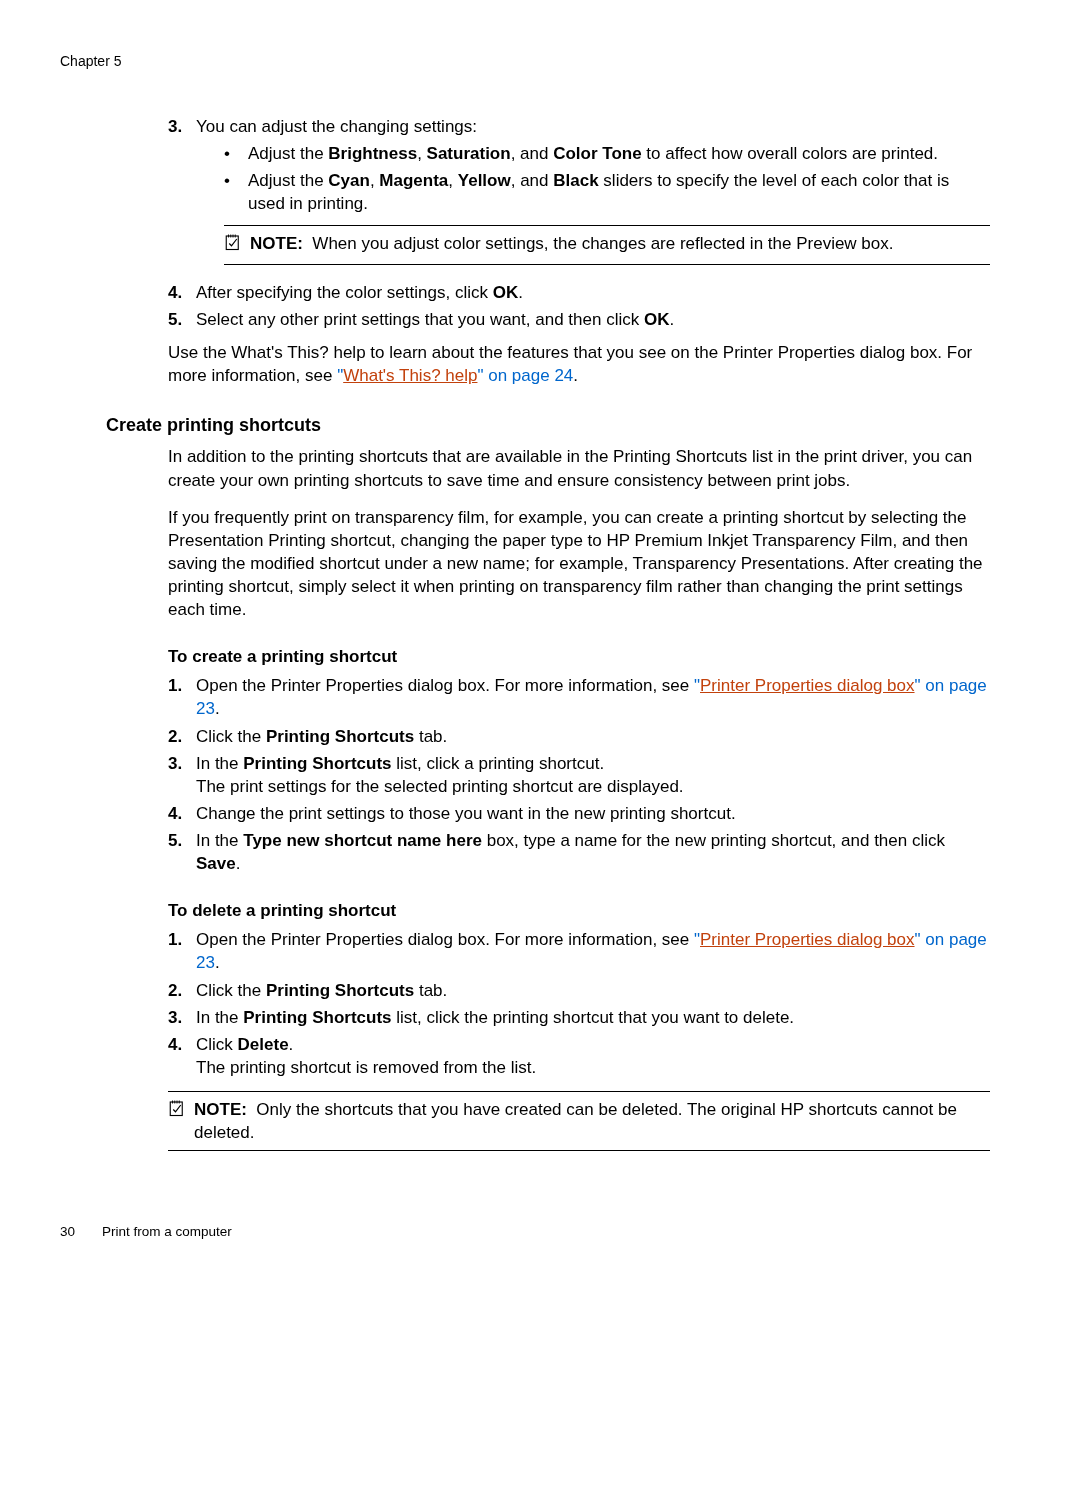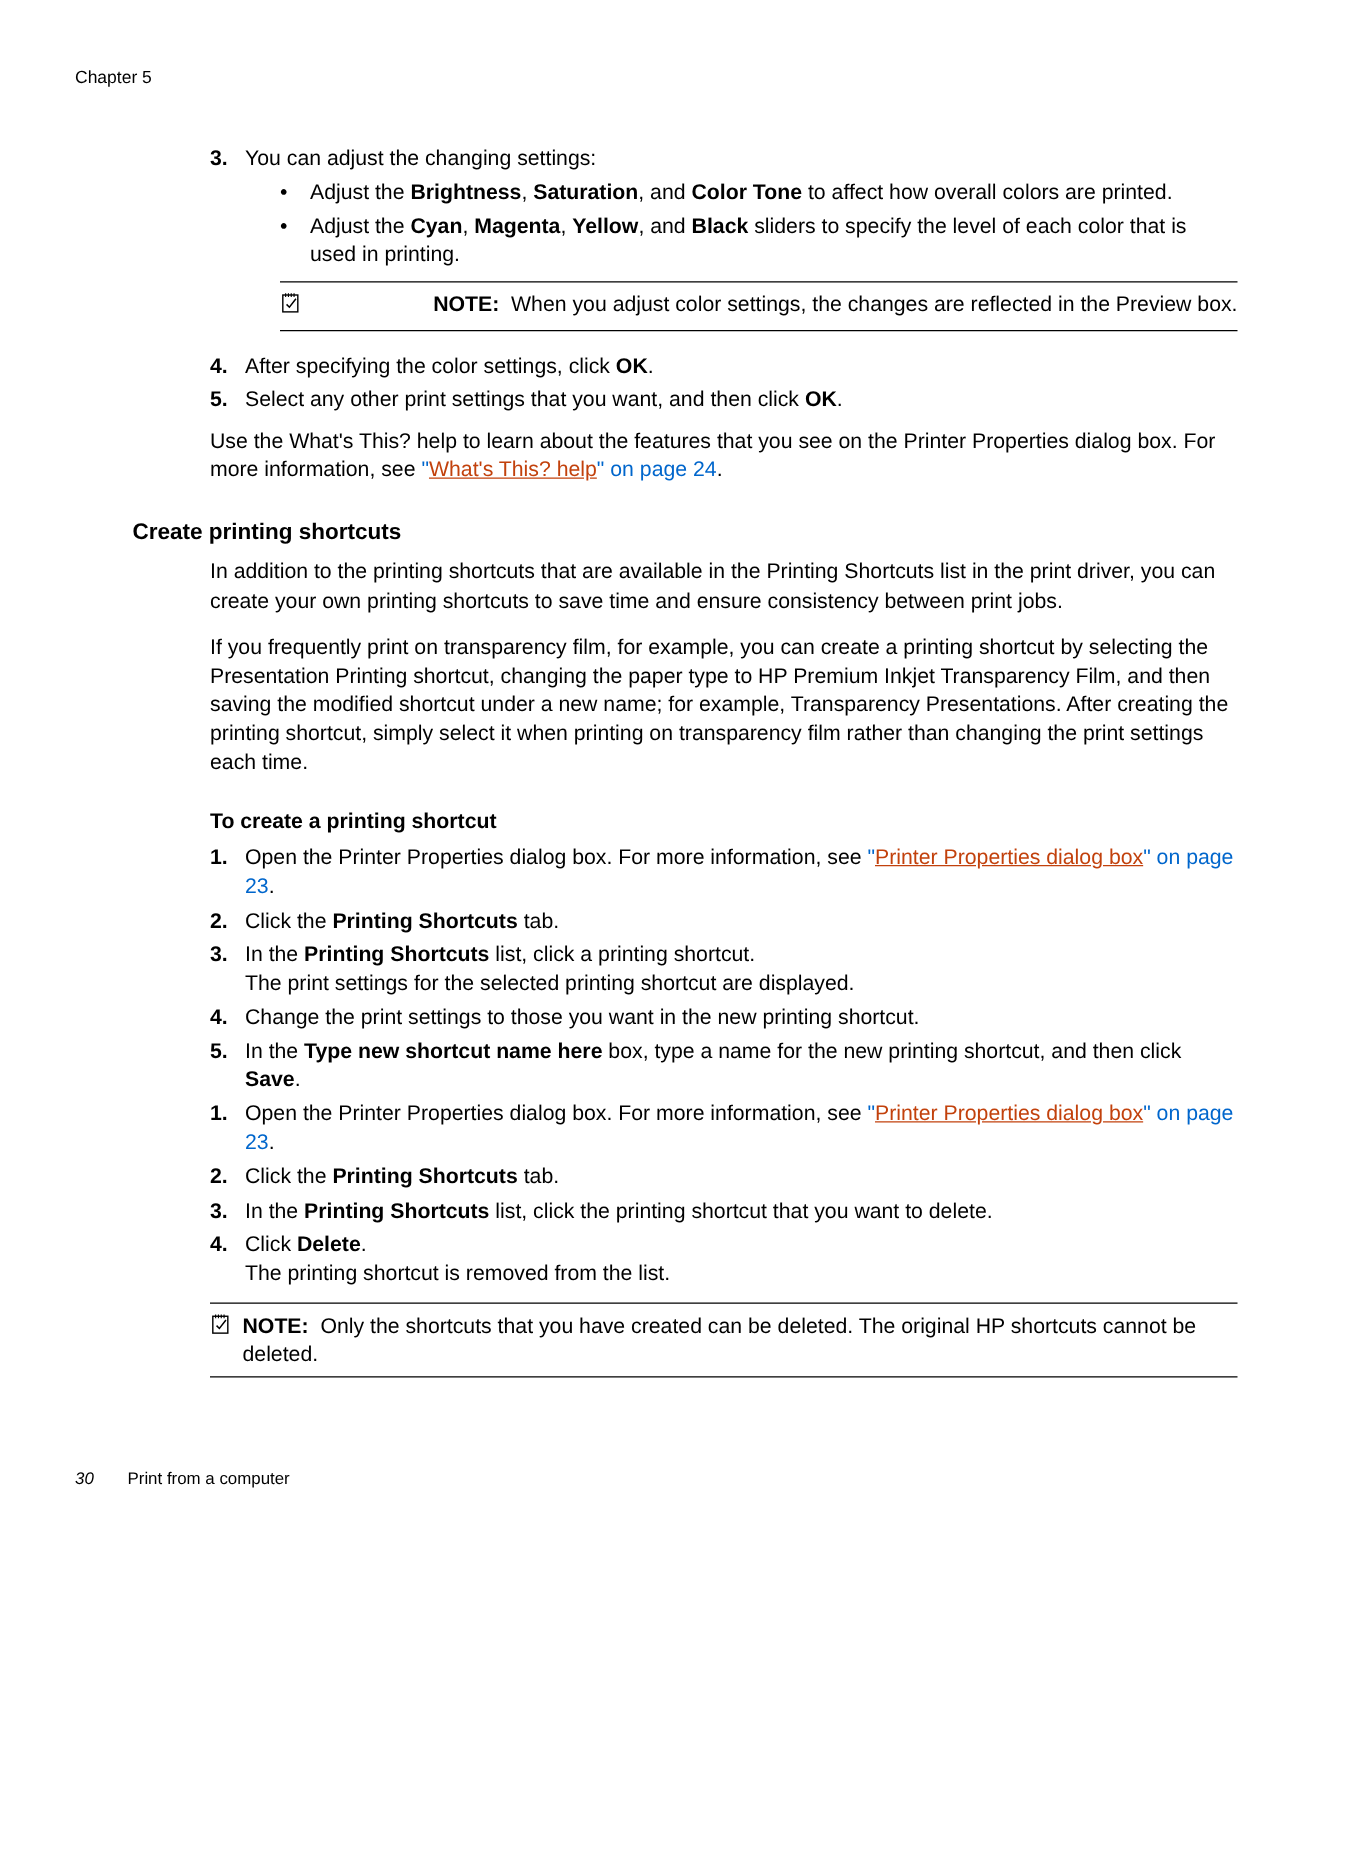--- a/index.html
+++ b/index.html
@@ -37,21 +37,20 @@
   .bullet-dot {
     min-width: 24px;
   }
   .note-box {
     border-top: 1px solid #000;
     border-bottom: 1px solid #000;
     margin: 10px 0 12px 28px;
     padding: 6px 0;
     display: flex;
     align-items: flex-start;
-    justify-content: space-between;
   }
   .note-box-full {
     border-top: 1px solid #000;
     border-bottom: 1px solid #000;
     margin: 12px 0 0 0;
     padding: 6px 0;
     display: flex;
     align-items: flex-start;
   }
   .note-icon {
@@ -82,21 +81,20 @@
   .plain-link-text {
     color: #0066cc;
   }
   .footer {
     margin-top: 72px;
     font-size: 13.5px;
     display: flex;
   }
   .footer-page {
     min-width: 42px;
-    font-style: italic;
   }
   b { font-weight: bold; }
   .after-list {
     margin-top: 10px;
     margin-bottom: 14px;
   }
 </style>
 </head>
 <body>
 
@@ -187,20 +185,21 @@
     <div class="ol-body">Change the print settings to those you want in the new printing shortcut.</div>
   </div>
 
   <div class="ol-step">
     <div class="ol-num">5.</div>
     <div class="ol-body">
       <span>In the </span><b>Type new shortcut name here</b><span> box, type a name for the new printing shortcut, and then click </span><b>Save</b><span>.</span>
     </div>
   </div>
 
+  <div class="sub-h">To delete a printing shortcut</div>
 
   <div class="ol-step">
     <div class="ol-num">1.</div>
     <div class="ol-body">
       <span>Open the Printer Properties dialog box. For more information, see </span><span class="plain-link-text">"</span><span class="link">Printer Properties dialog box</span><span class="plain-link-text">" on page 23</span><span>.</span>
     </div>
   </div>
 
   <div class="ol-step">
     <div class="ol-num">2.</div>

